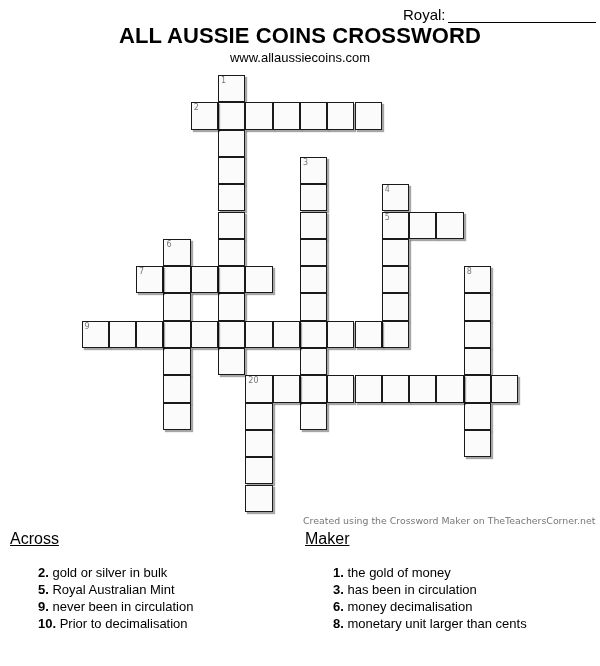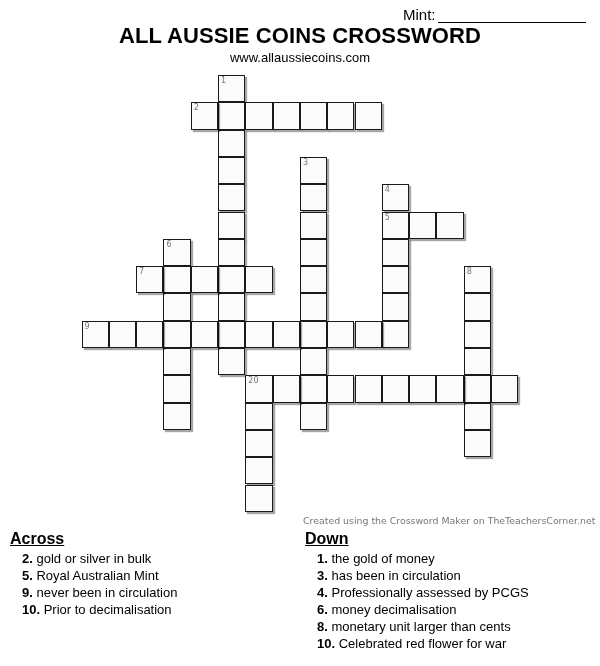--- a/index.html
+++ b/index.html
@@ -6,34 +6,34 @@
   body { width: 600px; height: 666px; position: relative; overflow: hidden; font-family: "Liberation Sans", sans-serif; color: #000; }
   .name-line { position: absolute; top: 5px; left: 403px; font-size: 15px; display: flex; align-items: flex-end; }
   .name-line .blank { display: inline-block; width: 148px; border-bottom: 1px solid #000; height: 17px; margin-left: 2px; }
   .title { position: absolute; top: 23px; left: 0; width: 600px; text-align: center; font-weight: bold; font-size: 22px; letter-spacing: 0.1px; }
   .subtitle { position: absolute; top: 50px; left: 0; width: 600px; text-align: center; font-size: 13px; }
   .grid { position: absolute; left: 0; top: 0; width: 600px; height: 520px; }
   .cell { position: absolute; width: 27.3px; height: 27.3px; box-sizing: border-box; background: #fbfbfb; border: 1.3px solid #1a1a1a; box-shadow: 2px 2px 1px rgba(0,0,0,0.35); }
   .cell .num { position: absolute; top: 0px; left: 2px; font-family: "DejaVu Sans", sans-serif; font-size: 8px; color: #777; line-height: 10px; }
   .credit { position: absolute; top: 515px; left: 303px; font-family: "DejaVu Sans", sans-serif; font-size: 9.4px; color: #777; }
   .clues { position: absolute; font-size: 13px; }
-  .clues .head { font-weight: bold; font-size: 16px; text-decoration: underline; margin-bottom: 2px; }
-  .clues ul { list-style: none; margin: 0; padding: 0; }
+  .clues .head { font-weight: normal; font-size: 16px; text-decoration: underline; margin-bottom: 2px; }
+  .clues ul { list-style: none; margin: 16px; padding: 0; }
   .clues li { line-height: 17px; white-space: nowrap; }
   .clues li b { font-weight: bold; }
   .across { left: 10px; top: 530px; }
   .across ul { padding-left: 12px; }
   .down { left: 305px; top: 530px; }
   .down ul { padding-left: 12px; }
 </style>
 </head>
 <body>
 
 <div class="name-line">
-  <span>Mint:</span>
+  <span>Royal:</span>
   <span class="blank"></span>
 </div>
 
 <div class="title">ALL AUSSIE COINS CROSSWORD</div>
 <div class="subtitle">www.allaussiecoins.com</div>
 
 <div class="grid" id="grid">
     <div class="cell" style="left: 218px; top: 75px;">
       <span class="num">1</span>
     </div>
@@ -134,22 +134,20 @@
   <div class="head">Across</div>
   <ul id="across-list">
     <li><b>2.</b><span> gold or silver in bulk</span></li>
     <li><b>5.</b><span> Royal Australian Mint</span></li>
     <li><b>9.</b><span> never been in circulation</span></li>
     <li><b>10.</b><span> Prior to decimalisation</span></li>
   </ul>
 </div>
 
 <div class="clues down">
-  <div class="head">Down</div>
+  <div class="head">Maker</div>
   <ul id="down-list">
     <li><b>1.</b><span> the gold of money</span></li>
     <li><b>3.</b><span> has been in circulation</span></li>
-    <li><b>4.</b><span> Professionally assessed by PCGS</span></li>
     <li><b>6.</b><span> money decimalisation</span></li>
     <li><b>8.</b><span> monetary unit larger than cents</span></li>
-    <li><b>10.</b><span> Celebrated red flower for war</span></li>
   </ul>
 </div>
 
 </body></html>

